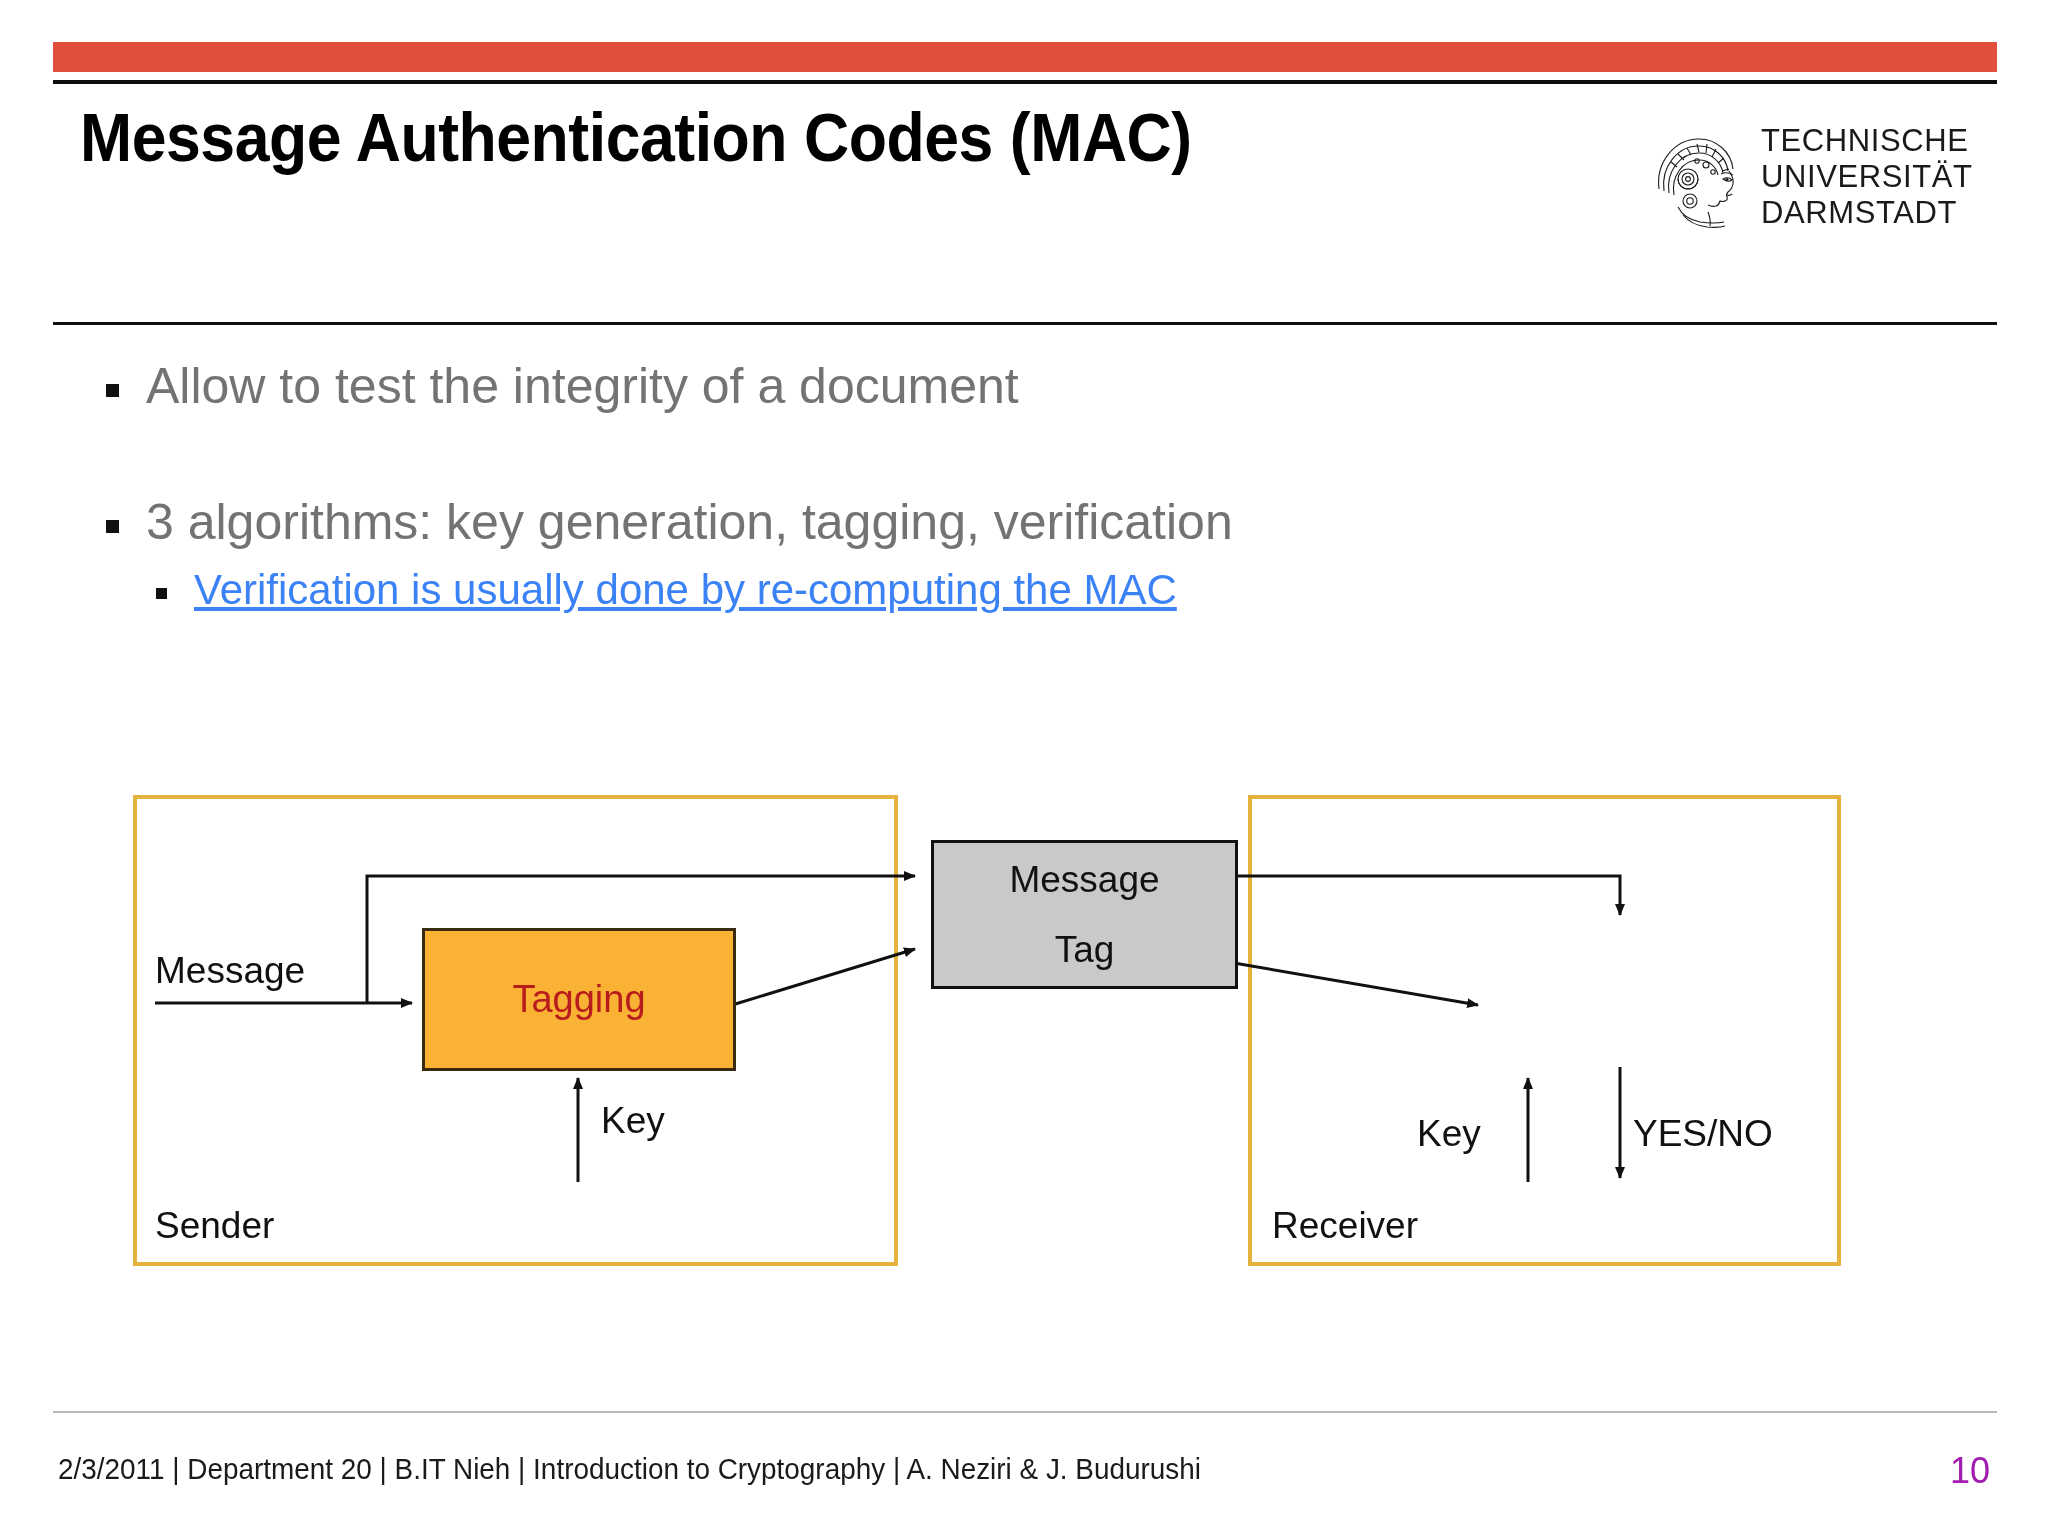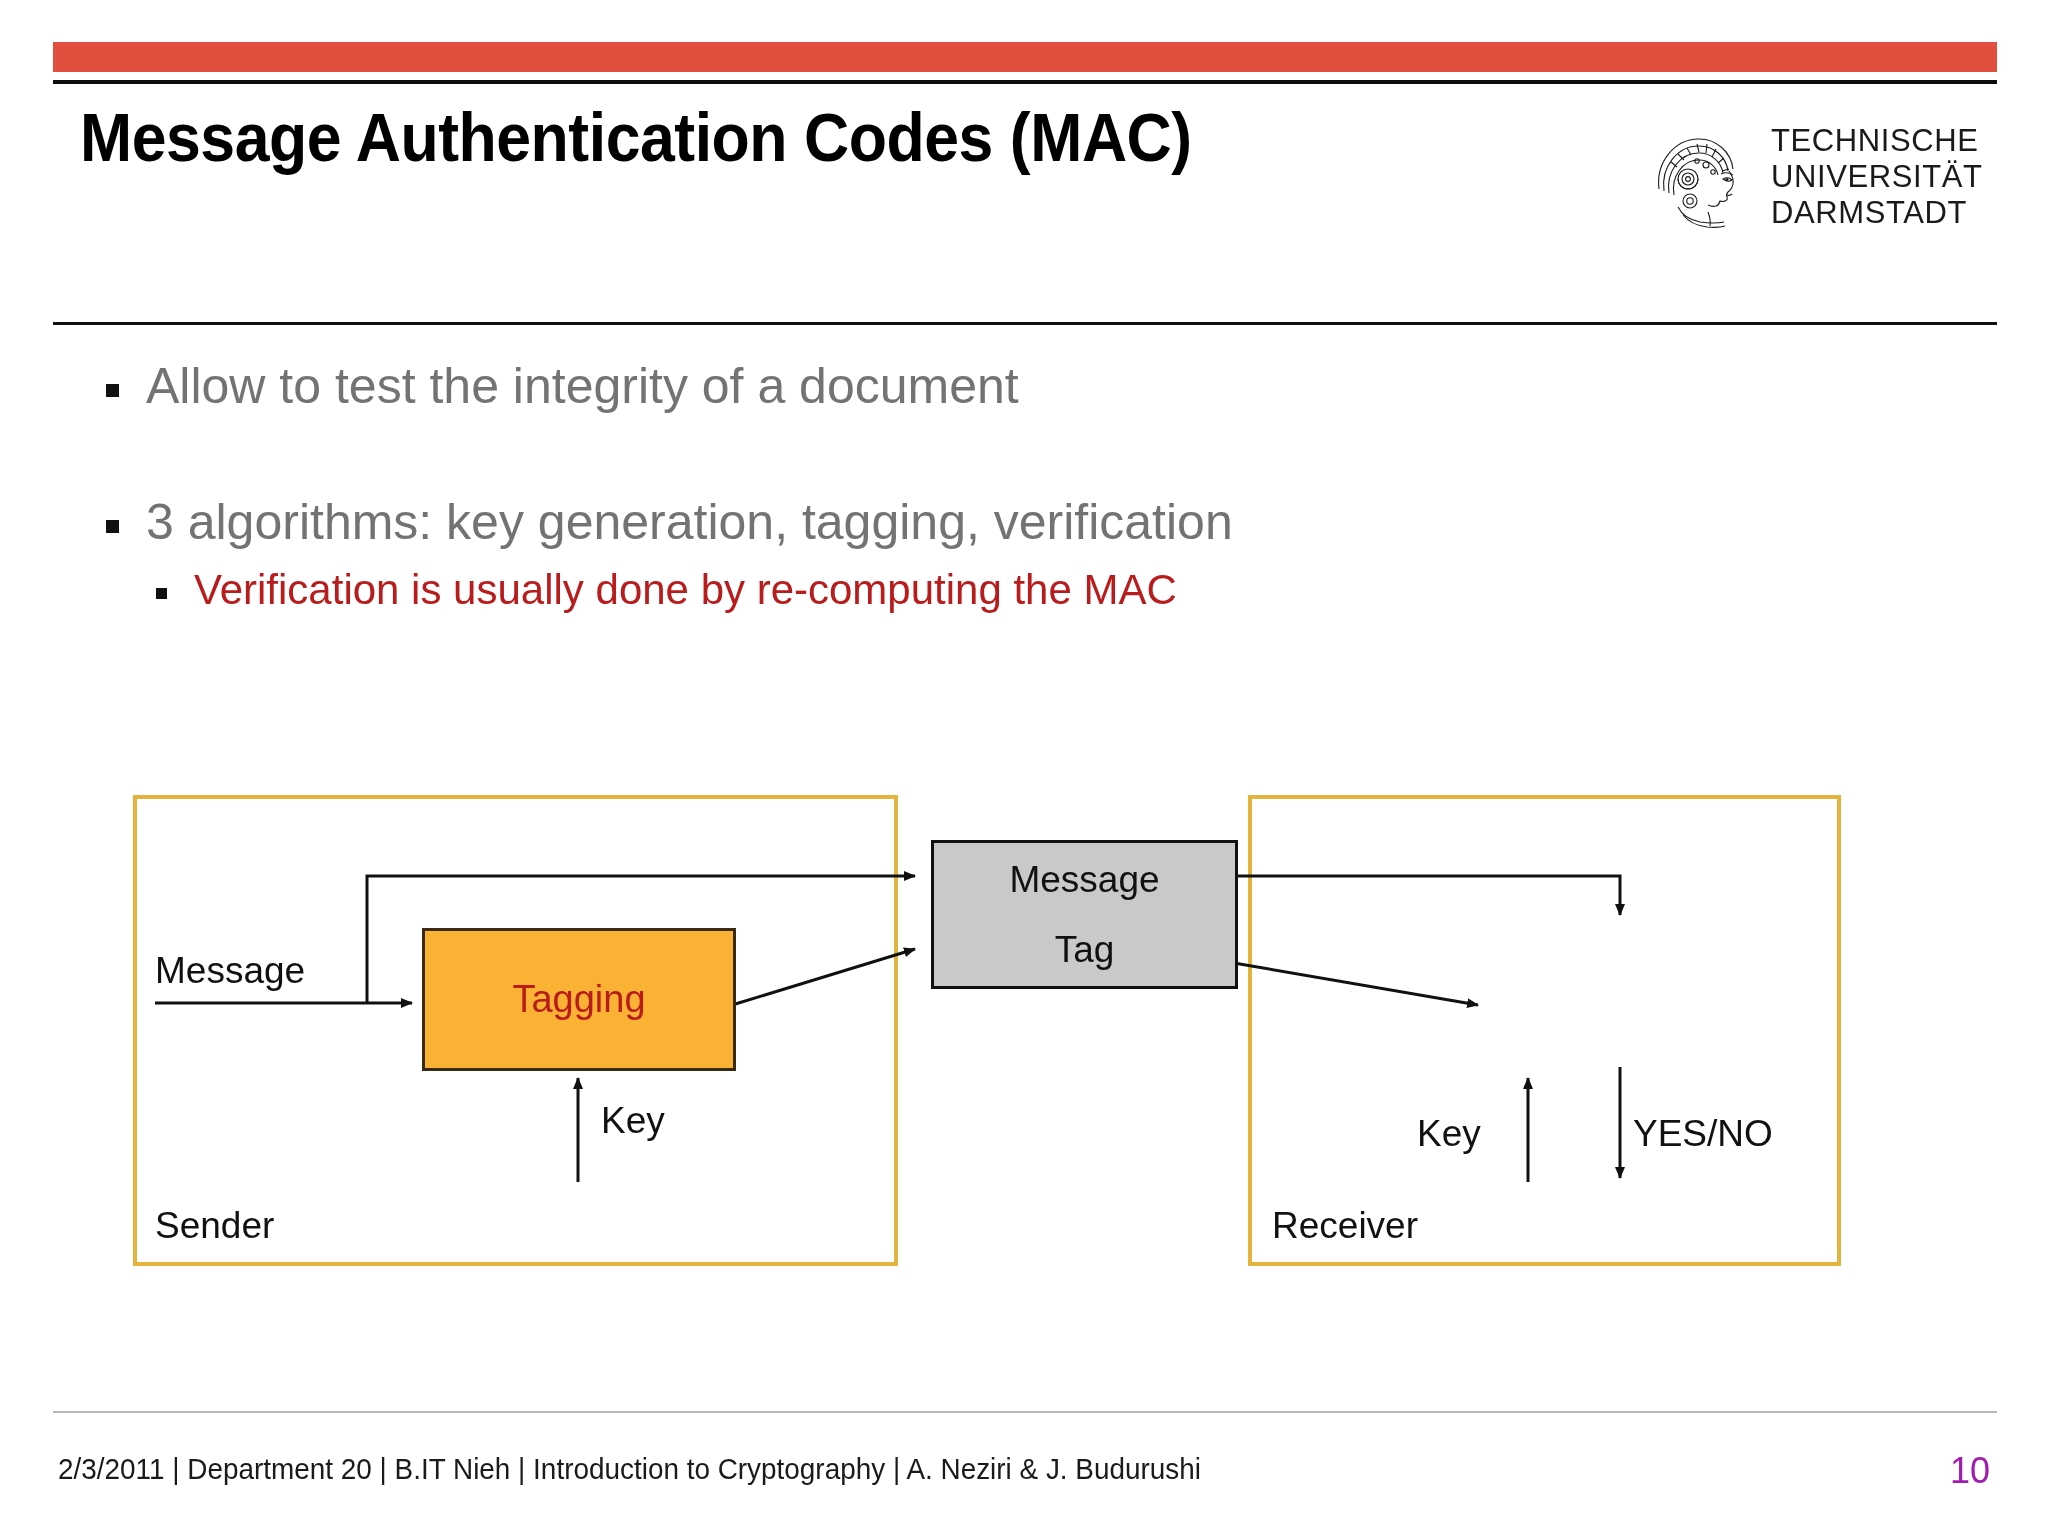--- a/index.html
+++ b/index.html
@@ -38,21 +38,21 @@
     color:#000;
     font-family:"Liberation Sans", sans-serif;
     transform:scaleX(0.92);
     transform-origin:left top;
   }
 
   
   .logo{
     position:absolute;left:1645px;top:112px;
     width:370px;height:130px;
-    display:flex;align-items:center;gap:18px;
+    display:flex;align-items:center;gap:8px;
   }
   .logo-mark{width:108px;height:120px;flex:0 0 auto;}
   .logo-text{
     font-family:"Liberation Sans", sans-serif;
     font-size:31px;line-height:1.17;
     color:#1a1a1a;letter-spacing:0.6px;
     white-space:nowrap;
   }
 
   
@@ -60,22 +60,22 @@
   .b1{
     font-size:50px;color:#737373;line-height:1.12;
     margin:0 0 0 0;position:relative;padding-left:48px;
   }
   .b1::before{
     content:"";position:absolute;left:8px;top:26px;
     width:13px;height:13px;background:#111;
   }
   .gap{height:80px;}
   .b2{
-    font-size:42px;color:#b91c1c;line-height:1.12;
-    position:relative;padding-left:48px;margin-left:48px;margin-top:16px;
+    font-size:42px;color:#3b82f6;line-height:1.12;
+    position:relative;padding-left:48px;margin-left:48px;margin-top:16px;text-decoration:underline;
   }
   .b2::before{
     content:"";position:absolute;left:10px;top:22px;
     width:11px;height:11px;background:#111;
   }
 
   
   .diagram{position:absolute;left:0;top:0;width:2048px;height:1536px;pointer-events:none;}
   .dg-box{
     position:absolute;border:4px solid #e3b33e;background:transparent;

